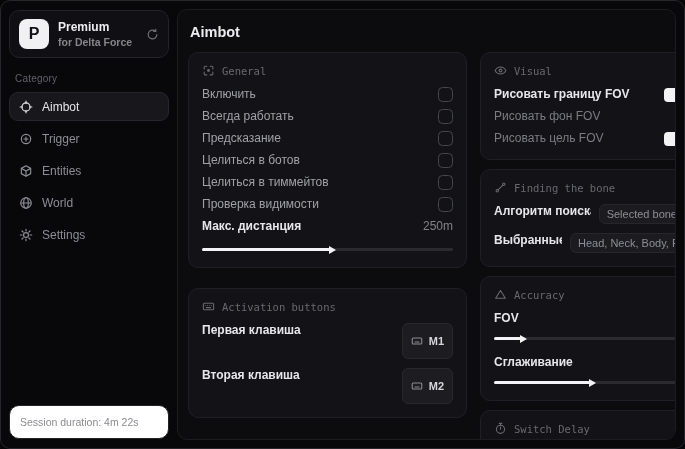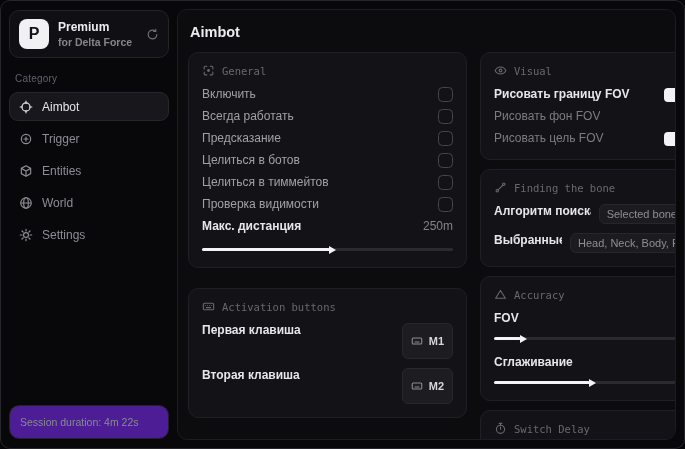--- a/index.html
+++ b/index.html
@@ -22,21 +22,21 @@
 
   .category { font-size:10px; color:#616169; margin:15px 6px 8px; letter-spacing:.2px; }
 
   .nav { display:flex; flex-direction:column; gap:3px; }
   .nav-item { height:29px; display:flex; align-items:center; gap:9px; padding:0 9px;
               border-radius:9px; border:1px solid transparent; color:#8d8d95; font-size:12px; cursor:pointer; }
   .nav-item.active { background:#17171c; border-color:#26262c; color:#e5e5e9; }
   .nav-item svg { flex:none; }
 
   .sidebar-spacer { flex:1; }
-  .session-card { border:1px solid #222227; background:#4c1d95; border-radius:10px;
+  .session-card { border:1px solid #222227; background:#ffffff; border-radius:10px;
                   padding:10px 10px; font-size:10.5px; color:#8a8a92; }
 
   
   .main { flex:1; margin:8px 8px 8px 0; background:#0c0c0f; border:1px solid #1c1c21;
           border-radius:10px; padding:10px 7px 10px 10px; overflow:hidden;
           display:flex; flex-direction:column; }
   .page-title { font-size:14.5px; font-weight:bold; color:#ececf0; padding:4px 2px 12px; }
   .columns { display:flex; gap:13px; align-items:flex-start; }
   .col-left  { width:279px; flex:none; display:flex; flex-direction:column; gap:20px; }
   .col-right { width:236px; flex:none; display:flex; flex-direction:column; gap:9px; }

